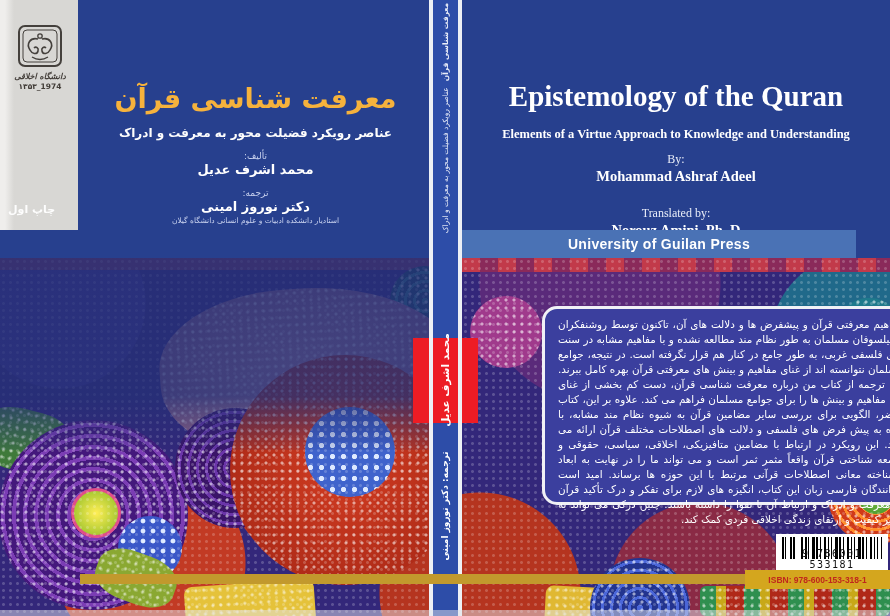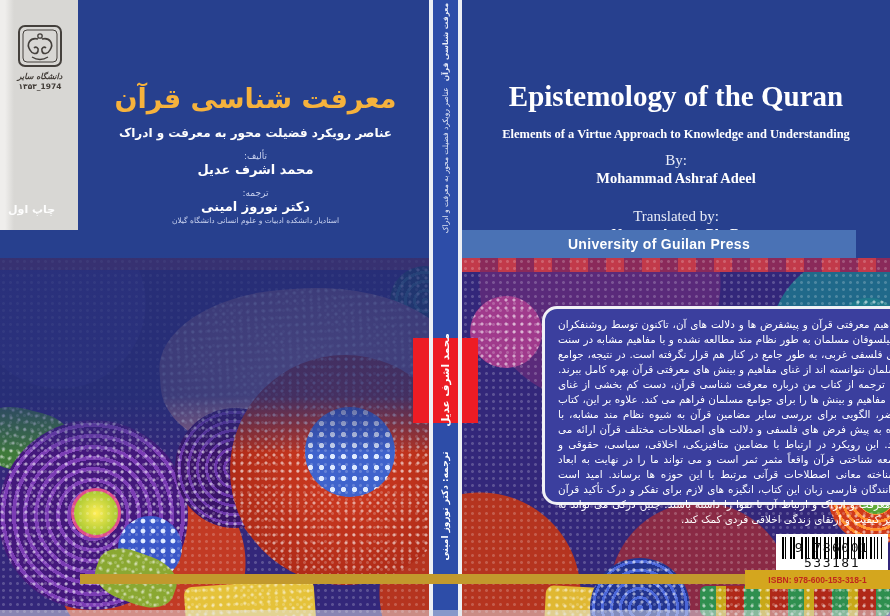--- a/index.html
+++ b/index.html
@@ -24,21 +24,21 @@
   .pub-bar{top:230px;height:28px;display:flex;align-items:center;justify-content:center;
            color:#fff;font-weight:bold;}
   #fa-bar{left:0;width:433px;background:#3f5fa8;font-size:12.5px;direction:rtl;}
   #en-bar{left:462px;width:394px;background:#4a72b5;font-size:14px;
           font-family:"Liberation Sans",sans-serif;letter-spacing:.3px;}
   
   #en-block{left:462px;top:0;width:428px;text-align:center;color:#fff;
             font-family:"Liberation Serif",serif;}
   #en-title{margin-top:80px;font-size:29px;font-weight:bold;}
   #en-subtitle{margin-top:14px;font-size:12.5px;font-weight:bold;}
-  .en-label{margin-top:10px;font-size:15px;color:#e8ecf8;}
+  .en-label{margin-top:10px;font-size:12px;color:#e8ecf8;}
   .en-name{margin-top:1px;font-size:14.5px;font-weight:bold;}
   #en-translated{margin-top:21px;}
   
   #spine-band{left:433px;top:0;width:25px;height:616px;background:#2d4da8;z-index:6;}
   #spine-red{left:413px;top:338px;width:65px;height:85px;background:#ed1c24;z-index:7;}
   .spine-line{top:0;width:4px;height:616px;background:#edf0f5;z-index:8;}
   #spine-line-l{left:429px;} #spine-line-r{left:458px;}
   .vrot{display:flex;align-items:center;justify-content:center;gap:6px;
         transform:rotate(-90deg);direction:rtl;white-space:nowrap;color:#fff;z-index:9;}
   #spine-top{left:345px;top:109px;width:200px;height:18px;font-size:7.5px;color:#e9edf8;}
@@ -67,21 +67,21 @@
   
   #gold-stripe{left:80px;top:574px;width:810px;height:10px;background:#c2992d;z-index:10;}
   #isbn-band{left:745px;top:570px;width:145px;height:19px;background:#d4a61e;z-index:11;
       display:flex;align-items:center;justify-content:center;
       color:#c0271d;font-size:8.5px;font-weight:bold;font-family:"Liberation Sans",sans-serif;}
   #barcode{left:776px;top:534px;width:112px;height:37px;background:#fff;z-index:11;}
   #barcode .bars{position:absolute;left:6px;right:6px;top:3px;height:22px;
       background:repeating-linear-gradient(90deg,#000 0 1.5px,#fff 1.5px 3px,#000 3px 4px,
         #fff 4px 7.5px,#000 7.5px 10px,#fff 10px 11.5px);}
   #barcode .num{position:absolute;left:0;right:0;bottom:1px;text-align:center;
-      font-size:13px;letter-spacing:1.5px;color:#111;font-family:"DejaVu Sans Mono",monospace;}
+      font-size:10px;letter-spacing:1.5px;color:#111;font-family:"DejaVu Sans Mono",monospace;}
   
   #blurb-box{left:504px;top:306px;width:377px;height:199px;background:#3b3f9e;
       border:3px solid #f0f1f6;border-radius:15px;box-sizing:border-box;z-index:10;margin-left:38px;}
   #blurb-text{position:absolute;inset:8px 13px 7px 13px;direction:rtl;text-align:justify;
       color:#fff;font-size:10.4px;line-height:15px;}
   #bottom-edge{left:0;top:610px;width:890px;height:6px;background:rgba(225,228,236,.5);z-index:12;}
 </style>
 </head>
 <body>
 
@@ -116,21 +116,21 @@
   <div id="flap" class="abs"></div>
   <div id="logo-wrap" class="abs">
     <svg width="46" height="44" viewBox="0 0 46 44">
       <rect x="2" y="2" width="42" height="40" rx="6" fill="none" stroke="#44403c" stroke-width="2"></rect>
       <rect x="6" y="6" width="34" height="32" rx="4" fill="none" stroke="#44403c" stroke-width="1"></rect>
       <circle cx="23" cy="12" r="2.2" fill="none" stroke="#44403c" stroke-width="1.3"></circle>
       <path d="M21 15 C13 13 9 20 13 26 C15 30 20 31 21 27 C22 24 19 22 17 24" fill="none" stroke="#44403c" stroke-width="1.6"></path>
       <path d="M25 15 C33 13 37 20 33 26 C31 30 26 31 25 27 C24 24 27 22 29 24" fill="none" stroke="#44403c" stroke-width="1.6"></path>
       <path d="M15 33 Q23 38 31 33" fill="none" stroke="#44403c" stroke-width="1.4"></path>
     </svg>
-    <div id="logo-caption">دانشگاه سایر</div>
+    <div id="logo-caption">دانشگاه اخلاقی</div>
     <div id="logo-years">۱۳۵۳_1974</div>
   </div>
   <div id="edition" class="abs">چاپ اول</div>
 
   <div id="fa-block" class="abs">
     <div id="fa-title">معرفت شناسی قرآن</div>
     <div id="fa-subtitle">عناصر رویکرد فضیلت محور به معرفت و ادراک</div>
     <div class="fa-label">تألیف:</div>
     <div class="fa-name">محمد اشرف عدیل</div>
     <div class="fa-label">ترجمه:</div>

